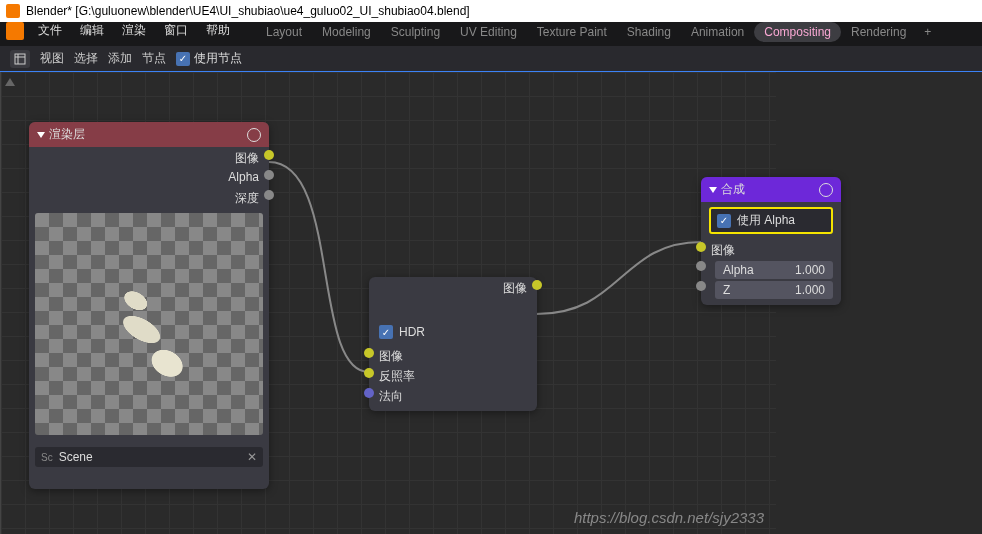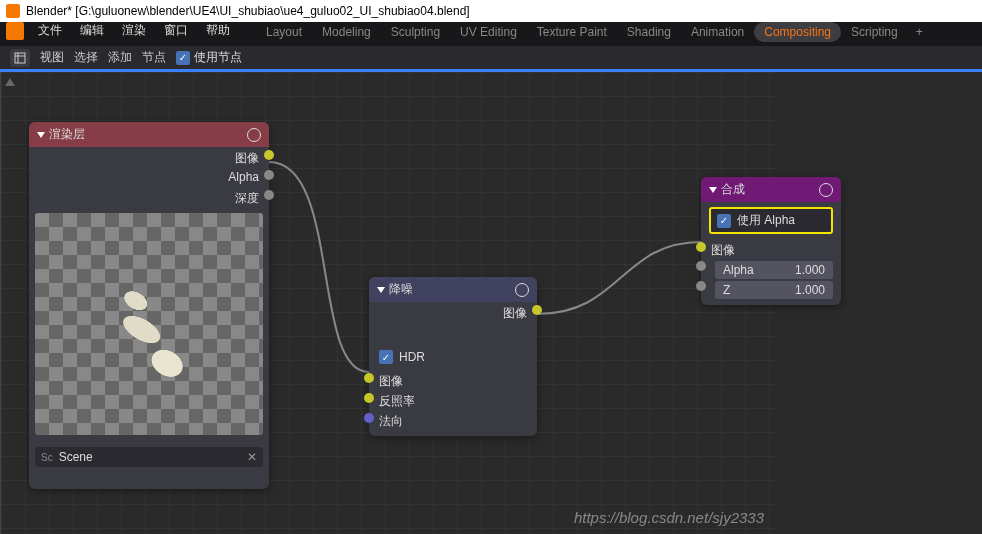--- a/index.html
+++ b/index.html
@@ -5,23 +5,23 @@
 *{margin:0;padding:0;box-sizing:border-box;font-family:-apple-system,BlinkMacSystemFont,"Segoe UI",Arial,sans-serif;font-size:12px;color:#ddd}
 body{background:#2a2a2a;width:982px;height:534px;overflow:hidden;position:relative}
 .titlebar{background:#fff;color:#000;height:22px;display:flex;align-items:center;padding:0 6px;gap:6px}
 .titlebar .logo{width:14px;height:14px;background:#f57900;border-radius:2px}
 .titlebar span{color:#000;font-size:12px}
 .menubar{background:#18181a;height:24px;display:flex;align-items:flex-start;padding:0 6px;gap:2px}
 .menubar .logo{width:18px;height:18px;background:#f57900;border-radius:2px;margin-right:4px}
 .menubar .mitem{color:#ddd;padding:0 8px;cursor:pointer}
 .workspaces{display:flex;margin-left:16px;gap:0}
 .workspaces .ws{padding:3px 10px;color:#888;cursor:pointer}
-.workspaces .ws.active{background:#3d3d42;border-radius:14px;color:#f97316}
+.workspaces .ws.active{background:#3d3d42;border-radius:14px;color:#f9a8d4}
 .workspaces .plus{padding:3px 8px;color:#888;cursor:pointer}
-.toolbar{background:#29292e;height:26px;display:flex;align-items:center;padding:0 10px;gap:10px;border-bottom:3px solid #3b82f6}
+.toolbar{background:#29292e;height:26px;display:flex;align-items:center;padding:0 10px;gap:10px;border-bottom:1px solid #3b82f6}
 .toolbar .iconbtn{width:20px;height:18px;background:#3a3a40;border-radius:3px;display:flex;align-items:center;justify-content:center}
 .toolbar .tbitem{color:#ccc;cursor:pointer}
 .toolbar .chk{display:flex;align-items:center;gap:4px}
 .toolbar .chk .box{width:14px;height:14px;background:#4772b3;border-radius:2px;display:flex;align-items:center;justify-content:center;color:#fff;font-size:10px}
 .canvas{position:relative;width:776px;height:462px;background:#2a2a2a;background-image:linear-gradient(#333 1px,transparent 1px),linear-gradient(90deg,#333 1px,transparent 1px);background-size:24px 24px;border-left:1px solid #444}
 .scrollarrow{position:absolute;left:4px;top:6px;width:0;height:0;border-left:5px solid transparent;border-right:5px solid transparent;border-bottom:8px solid #666}
 .node{position:absolute;background:#3a3a42;border-radius:6px;box-shadow:0 2px 8px rgba(0,0,0,.4)}
 .node .hdr{display:flex;align-items:center;justify-content:space-between;padding:4px 8px;border-radius:6px 6px 0 0}
 .node .hdr .t{display:flex;align-items:center;gap:4px}
 .node .hdr .tri{width:0;height:0;border-left:4px solid transparent;border-right:4px solid transparent;border-top:6px solid #fff}
@@ -41,21 +41,21 @@
 .node1 .footer{padding:6px}
 .node1 .sel{background:#2a2a30;border-radius:3px;height:20px;display:flex;align-items:center;padding:0 6px;margin-bottom:16px;gap:6px}
 .node1 .sel .x{margin-left:auto;color:#999}
 .node1 .sel2{background:#2a2a30;border-radius:3px;height:20px;display:flex;align-items:center;padding:0 6px;justify-content:space-between}
 .node1 .sel2 .cpy{width:14px;height:14px;color:#999}
 .node2{left:368px;top:205px;width:168px}
 .node2 .hdr{background:#414160}
 .node2 .chkrow{padding:6px 10px;display:flex;align-items:center;gap:6px}
 .node2 .chkrow .box{width:14px;height:14px;background:#4772b3;border-radius:2px;display:flex;align-items:center;justify-content:center;color:#fff;font-size:10px}
 .node3{left:700px;top:105px;width:140px}
-.node3 .hdr{background:#701a75}
+.node3 .hdr{background:#6d28d9}
 .node3 .chkrow{margin:5px 8px;padding:3px 6px;display:flex;align-items:center;gap:6px;border:2px solid #f5e400;background:#2a2a30;border-radius:3px}
 .node3 .chkrow .box{width:14px;height:14px;background:#4772b3;border-radius:2px;display:flex;align-items:center;justify-content:center;color:#fff;font-size:10px}
 .node3 .valrow{margin:3px 8px;background:#545460;border-radius:3px;height:18px;display:flex;align-items:center;justify-content:space-between;padding:0 8px;font-size:11px}
 svg.wires{position:absolute;left:0;top:0;width:982px;height:462px;pointer-events:none}
 .watermark{position:absolute;right:12px;bottom:8px;color:#888;font-size:15px;font-style:italic}
 </style>
 </head>
 <body>
 
 <div class="titlebar">
@@ -72,21 +72,21 @@
   <div class="mitem">帮助</div>
   <div class="workspaces">
     <div class="ws">Layout</div>
     <div class="ws">Modeling</div>
     <div class="ws">Sculpting</div>
     <div class="ws">UV Editing</div>
     <div class="ws">Texture Paint</div>
     <div class="ws">Shading</div>
     <div class="ws">Animation</div>
     <div class="ws active">Compositing</div>
-    <div class="ws">Scripting</div>
+    <div class="ws">Rendering</div>
     <div class="plus">+</div>
   </div>
 </div>
 
 <div class="toolbar">
   <div class="iconbtn">
     <svg width="12" height="12" viewBox="0 0 12 12">
         <rect x="1" y="1" width="10" height="10" fill="none" stroke="#ccc"></rect>
         <path d="M1 4 L11 4 M4 1 L4 11" stroke="#ccc"></path>
       </svg>
@@ -133,27 +133,20 @@
     <div class="footer">
       <div class="sel">
         <span style="font-size:10px;color:#888">Sc</span>
         <span>Scene</span>
         <span class="x">✕</span>
       </div>
     </div>
   </div>
 
   <div class="node node2">
-    <div class="hdr">
-      <div class="t">
-          <div class="tri"></div>
-          <span>降噪</span>
-        </div>
-      <div class="circ"></div>
-    </div>
     <div class="row">
         <span>图像</span>
         <div class="sock out yellow"></div>
       </div>
     <div style="height:22px"></div>
     <div class="chkrow">
       <div class="box">✓</div>
       <span>HDR</span>
     </div>
     <div class="row left">

